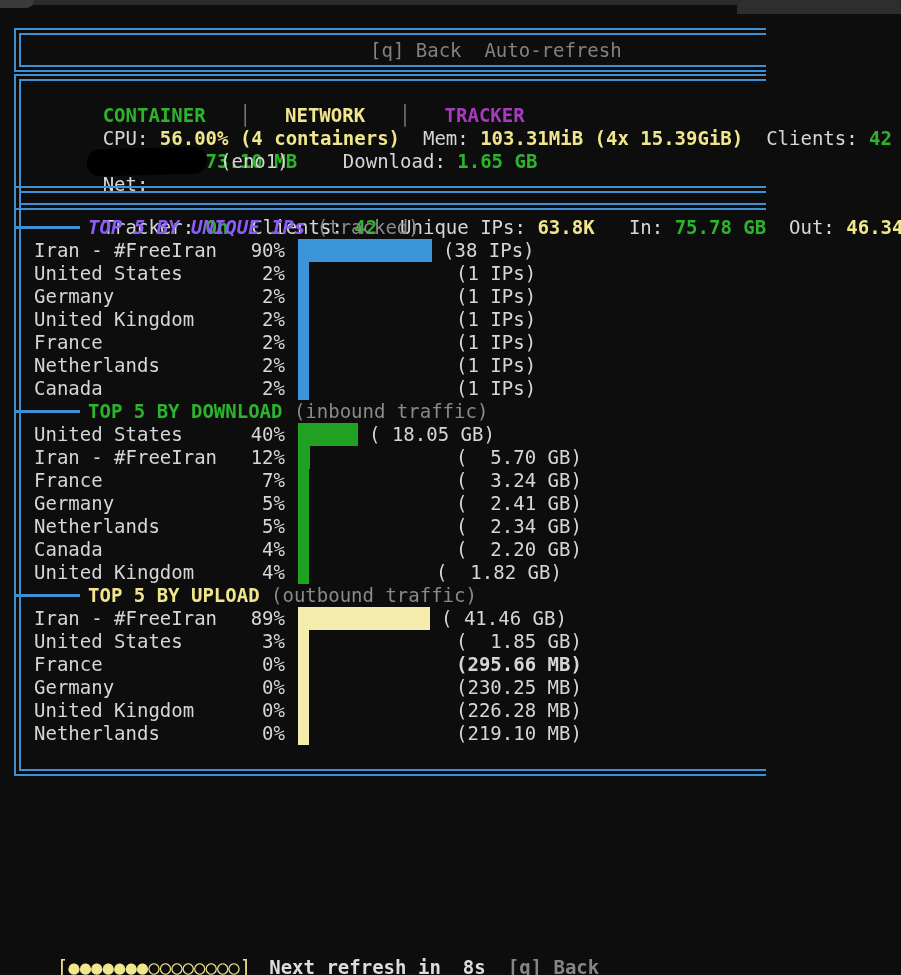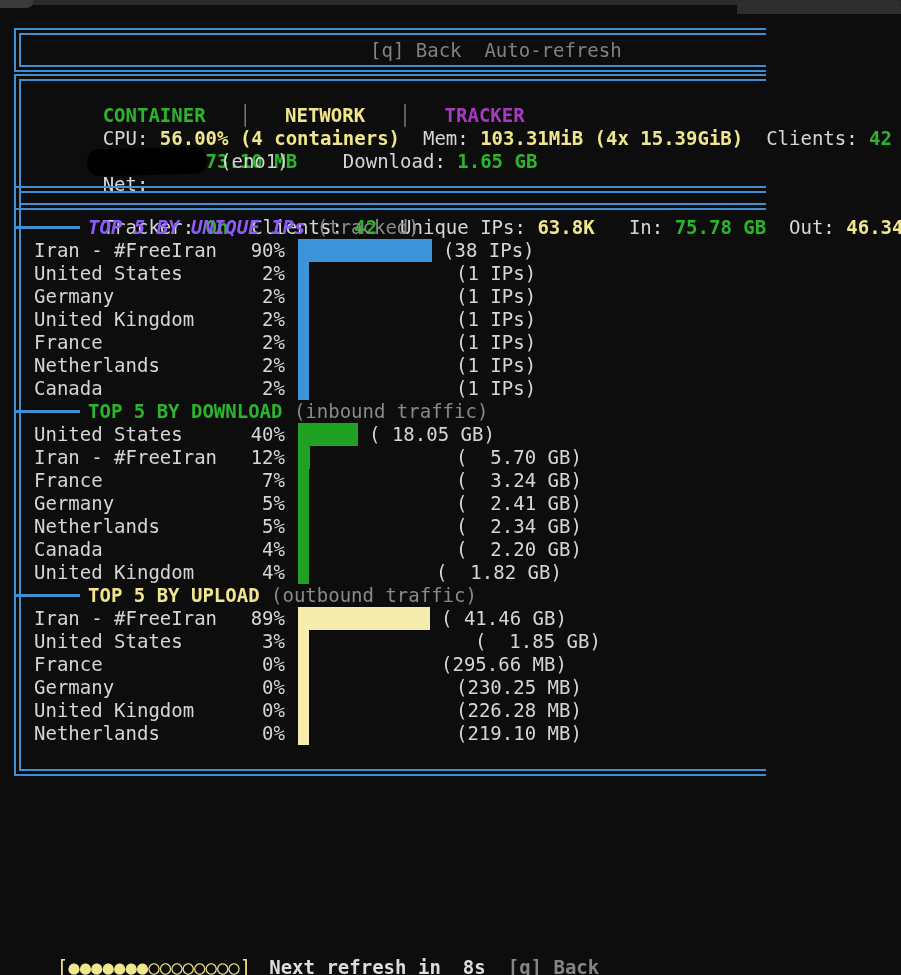--- a/index.html
+++ b/index.html
@@ -84,22 +84,22 @@
         <div class="row"><span class="hline"></span><span class="sec-title" style="color: rgb(44, 180, 44);">TOP 5 BY DOWNLOAD</span><span class="gray"> (inbound traffic)</span></div>
         <div class="row"><span class="white">United States</span><span class="pct">40%</span><span class="bar" style="width: 60px; background: rgb(33, 161, 33);"></span><span class="val white" style="left: 348px;">( 18.05 GB)</span></div>
         <div class="row"><span class="white">Iran - #FreeIran</span><span class="pct">12%</span><span class="bar" style="width: 12px; background: rgb(33, 161, 33);"></span><span class="val white" style="left: 435px;">(  5.70 GB)</span></div>
         <div class="row"><span class="white">France</span><span class="pct">7%</span><span class="bar" style="width: 11px; background: rgb(33, 161, 33);"></span><span class="val white" style="left: 435px;">(  3.24 GB)</span></div>
         <div class="row"><span class="white">Germany</span><span class="pct">5%</span><span class="bar" style="width: 11px; background: rgb(33, 161, 33);"></span><span class="val white" style="left: 435px;">(  2.41 GB)</span></div>
         <div class="row"><span class="white">Netherlands</span><span class="pct">5%</span><span class="bar" style="width: 11px; background: rgb(33, 161, 33);"></span><span class="val white" style="left: 435px;">(  2.34 GB)</span></div>
         <div class="row"><span class="white">Canada</span><span class="pct">4%</span><span class="bar" style="width: 11px; background: rgb(33, 161, 33);"></span><span class="val white" style="left: 435px;">(  2.20 GB)</span></div>
         <div class="row"><span class="white">United Kingdom</span><span class="pct">4%</span><span class="bar" style="width: 11px; background: rgb(33, 161, 33);"></span><span class="val white" style="left: 415px; text-align: right;">(  1.82 GB)</span></div>
         <div class="row"><span class="hline"></span><span class="sec-title" style="color: rgb(240, 230, 140);">TOP 5 BY UPLOAD</span><span class="gray"> (outbound traffic)</span></div>
         <div class="row"><span class="white">Iran - #FreeIran</span><span class="pct">89%</span><span class="bar" style="width: 132px; background: rgb(245, 237, 173);"></span><span class="val white" style="left: 420px;">( 41.46 GB)</span></div>
-        <div class="row"><span class="white">United States</span><span class="pct">3%</span><span class="bar" style="width: 11px; background: rgb(245, 237, 173);"></span><span class="val white" style="left: 454px;">(  1.85 GB)</span></div>
-        <div class="row"><span class="white">France</span><span class="pct">0%</span><span class="bar" style="width: 11px; background: rgb(245, 237, 173);"></span><span class="val white" style="left: 420px;">(295.66 MB)</span></div>
+        <div class="row"><span class="white">United States</span><span class="pct">3%</span><span class="bar" style="width: 11px; background: rgb(245, 237, 173);"></span><span class="val white" style="left: 435px;">(  1.85 GB)</span></div>
+        <div class="row"><span class="white">France</span><span class="pct">0%</span><span class="bar" style="width: 11px; background: rgb(245, 237, 173);"></span><span class="val white" style="left: 435px; font-weight: bold;">(295.66 MB)</span></div>
         <div class="row"><span class="white">Germany</span><span class="pct">0%</span><span class="bar" style="width: 11px; background: rgb(245, 237, 173);"></span><span class="val white" style="left: 435px;">(230.25 MB)</span></div>
         <div class="row"><span class="white">United Kingdom</span><span class="pct">0%</span><span class="bar" style="width: 11px; background: rgb(245, 237, 173);"></span><span class="val white" style="left: 435px;">(226.28 MB)</span></div>
         <div class="row"><span class="white">Netherlands</span><span class="pct">0%</span><span class="bar" style="width: 11px; background: rgb(245, 237, 173);"></span><span class="val white" style="left: 435px;">(219.10 MB)</span></div>
       </div>
   </div>
 
   <div class="statusbar">
     <span class="sb-prog">[●●●●●●●○○○○○○○○]</span><span class="sb-text">Next refresh in</span><span class="sb-sec">8s</span><span class="sb-back">[q] Back</span>
   </div>
 

